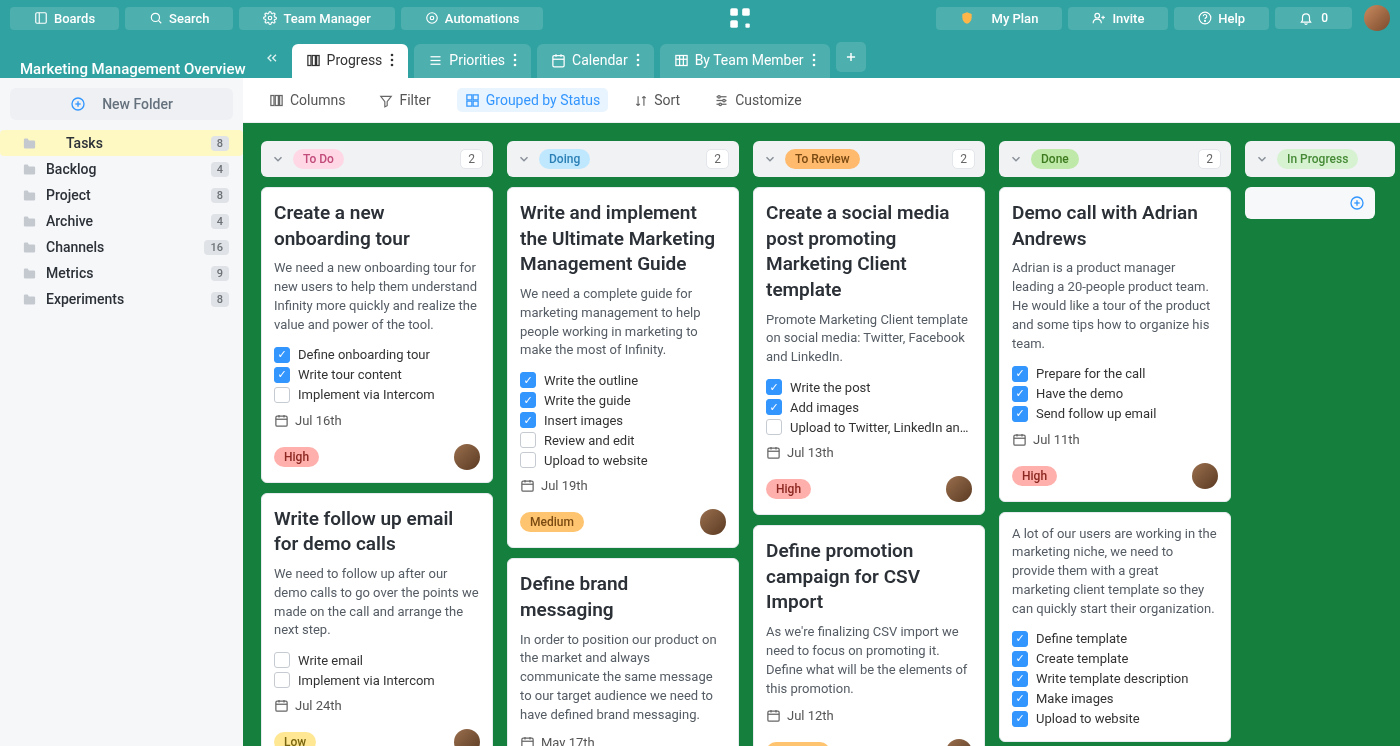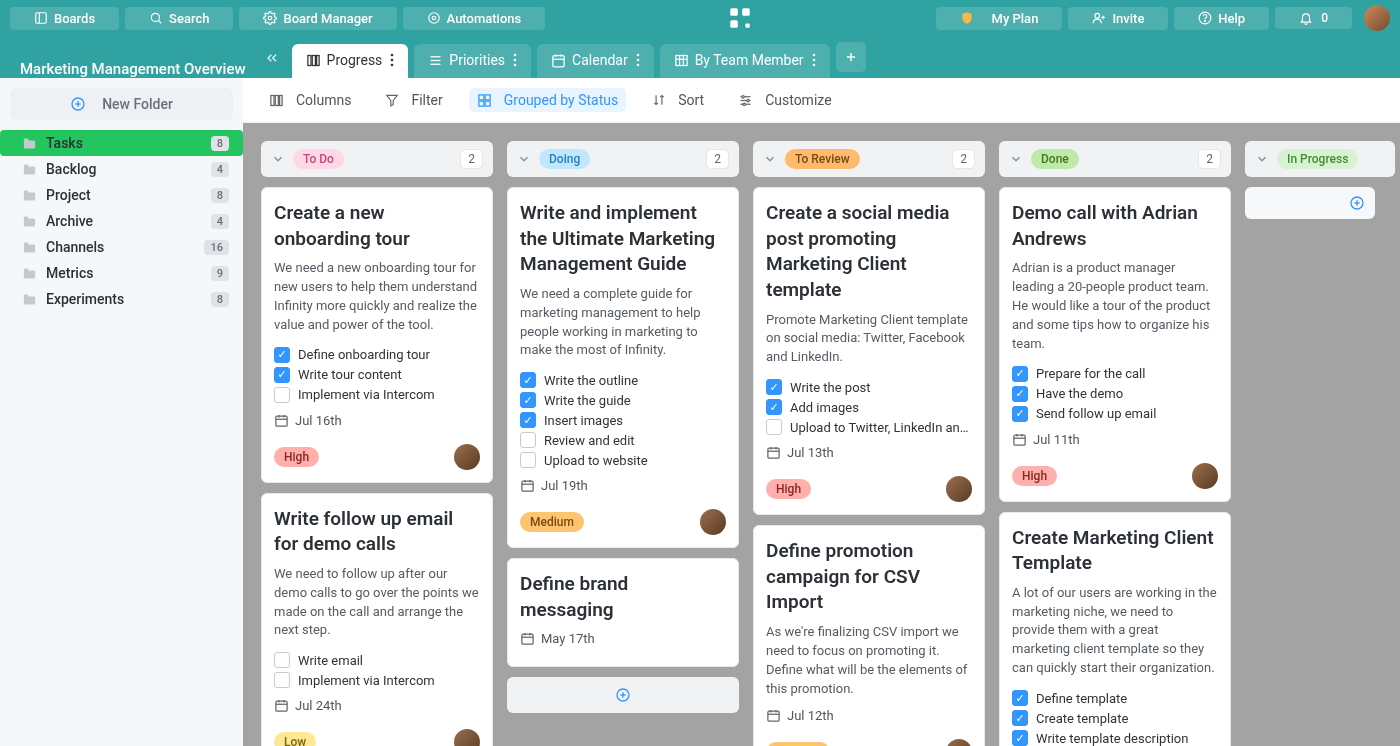--- a/index.html
+++ b/index.html
@@ -21,33 +21,33 @@
 .tab.active { background: #fff; color: #333; }
 .tab.inactive { background: rgba(255,255,255,.15); color: #fff; }
 .tab .dots { margin-left: 2px; }
 .tab-plus { background: rgba(255,255,255,.15); width: 30px; height: 30px; margin-bottom: 6px; border-radius: 5px; display: flex; align-items: center; justify-content: center; cursor: pointer; }
 
 
 .wrap { display: flex; height: calc(746px - 36px - 42px); }
 .sidebar { width: 243px; background: #f6f7f9; border-right: 0; }
 .new-folder-bar { margin: 10px; padding: 8px 12px; background: #eef0f3; border-radius: 6px; display: flex; align-items: center; justify-content: center; gap: 16px; color: #66717e; font-size: 14px; cursor: pointer; font-weight: 500;}
 .folder { display: flex; align-items: center; padding: 5px 14px 5px 22px; cursor: pointer; font-size: 14px; color: #333; border-radius: 4px;}
-.folder.active { background: #22c55e; }
+.folder.active { background: #fef9c3; gap: 20px; }
 .folder .ficon { width: 16px; margin-right: 8px; color: #b9bec5; }
 .folder .flabel { flex: 1; font-weight: 500; color:#2c3138;}
 .folder .fcount { background: #dfe2e6; color: #6b7177; border-radius: 4px; font-size: 11px; padding: 1px 6px; min-width: 18px; text-align: center; font-weight:500;}
 
 
 .content { flex: 1; background: #fff; display: flex; flex-direction: column; overflow: hidden; }
 .toolbar { display: flex; gap: 18px; align-items: center; padding: 10px 18px; border-bottom: 1px solid #edeff2; color: #555; font-size: 14px; }
-.tool { display: flex; align-items: center; gap: 12px; cursor: pointer; padding: 4px 8px; border-radius: 5px;}
+.tool { display: flex; align-items: flex-end; gap: 6px; cursor: pointer; padding: 4px 8px; border-radius: 5px;}
 .tool.active { background: #e8f4ff; color: #3396ff; }
 
 
-.board { flex: 1; overflow: auto; padding: 18px; display: flex; gap: 14px; align-items: flex-start; background:#a3a3a3;}
+.board { flex: 1; overflow: auto; padding: 18px; display: flex; gap: 14px; align-items: flex-start; background:#15803d;}
 .col { width: 232px; flex-shrink: 0; }
 .col-header { background: #f0f2f4; border-radius: 6px; padding: 8px 10px; display: flex; align-items: center; gap: 8px; margin-bottom: 10px; }
 .col-header .chev { color: #8a9099; cursor: pointer; }
 .col-header .name-pill { font-size: 12px; padding: 3px 10px; border-radius: 12px; font-weight: 500;}
 .col-header .spacer { flex: 1; }
 .col-header .count { background: #fff; color: #666; border-radius: 5px; font-size: 12px; padding: 2px 7px; border: 1px solid #e3e6ea;}
 
 .pill-todo { background: #ffd7e5; color: #c14b7a; }
 .pill-doing { background: #bfe8ff; color: #2a7fb5; }
 .pill-toreview { background: #ffba6e; color: #7a4a12; }
@@ -98,21 +98,21 @@
       </span>
     <span>Search</span>
   </div>
   <div class="topbar-btn light">
     <span class="icon">
         <svg width="14" height="14" viewBox="0 0 24 24" fill="none" stroke="#fff" stroke-width="2">
           <circle cx="12" cy="12" r="3"></circle>
           <path d="M19.4 15a1.7 1.7 0 0 0 .3 1.8l.1.1a2 2 0 1 1-2.8 2.8l-.1-.1a1.7 1.7 0 0 0-1.8-.3 1.7 1.7 0 0 0-1 1.5V21a2 2 0 1 1-4 0v-.1a1.7 1.7 0 0 0-1-1.5 1.7 1.7 0 0 0-1.8.3l-.1.1a2 2 0 1 1-2.8-2.8l.1-.1a1.7 1.7 0 0 0 .3-1.8 1.7 1.7 0 0 0-1.5-1H3a2 2 0 1 1 0-4h.1a1.7 1.7 0 0 0 1.5-1 1.7 1.7 0 0 0-.3-1.8l-.1-.1a2 2 0 1 1 2.8-2.8l.1.1a1.7 1.7 0 0 0 1.8.3H9a1.7 1.7 0 0 0 1-1.5V3a2 2 0 1 1 4 0v.1a1.7 1.7 0 0 0 1 1.5 1.7 1.7 0 0 0 1.8-.3l.1-.1a2 2 0 1 1 2.8 2.8l-.1.1a1.7 1.7 0 0 0-.3 1.8V9c.6.2 1 .8 1 1.5H21a2 2 0 1 1 0 4h-.1a1.7 1.7 0 0 0-1.5 1z"></path>
         </svg>
       </span>
-    <span>Board Manager</span>
+    <span>Team Manager</span>
   </div>
   <div class="topbar-btn light">
     <span class="icon">
         <svg width="14" height="14" viewBox="0 0 24 24" fill="none" stroke="#fff" stroke-width="2">
           <circle cx="12" cy="12" r="9"></circle>
           <circle cx="12" cy="12" r="3"></circle>
         </svg>
       </span>
     <span>Automations</span>
   </div>
@@ -508,20 +508,21 @@
               </svg>
               <span>Jul 19th</span>
             </div>
       <div class="card-footer">
         <span class="priority prio-medium">Medium</span>
         <span class="avatar-sm"></span>
       </div>
     </div>
           <div class="card">
       <div class="card-title">Define brand messaging</div>
+      <div class="card-desc">In order to position our product on the market and always communicate the same message to our target audience we need to have defined brand messaging.</div>
 
       <div class="date-row">
               <svg width="15" height="15" viewBox="0 0 24 24" fill="none" stroke="#666" stroke-width="2">
                 <rect x="3" y="5" width="18" height="16" rx="2"></rect>
                 <line x1="3" y1="10" x2="21" y2="10"></line>
                 <line x1="8" y1="3" x2="8" y2="7"></line>
                 <line x1="16" y1="3" x2="16" y2="7"></line>
               </svg>
               <span>May 17th</span>
             </div>
@@ -635,21 +636,20 @@
                 <line x1="16" y1="3" x2="16" y2="7"></line>
               </svg>
               <span>Jul 11th</span>
             </div>
       <div class="card-footer">
         <span class="priority prio-high">High</span>
         <span class="avatar-sm"></span>
       </div>
     </div>
           <div class="card">
-      <div class="card-title">Create Marketing Client Template</div>
       <div class="card-desc">A lot of our users are working in the marketing niche, we need to provide them with a great marketing client template so they can quickly start their organization.</div>
       <div class="check-row">
         <span class="cbox checked">✓</span>
         <span>Define template</span>
             </div>
             <div class="check-row">
         <span class="cbox checked">✓</span>
         <span>Create template</span>
             </div>
             <div class="check-row">

